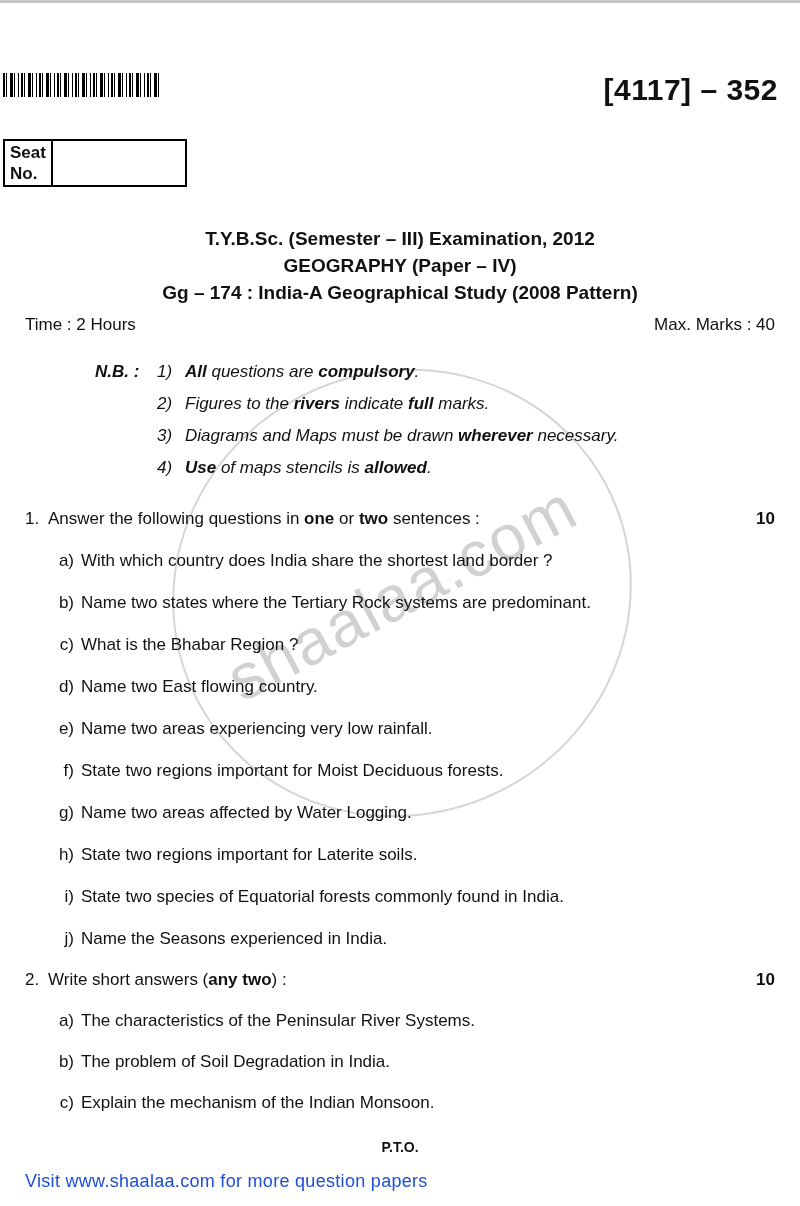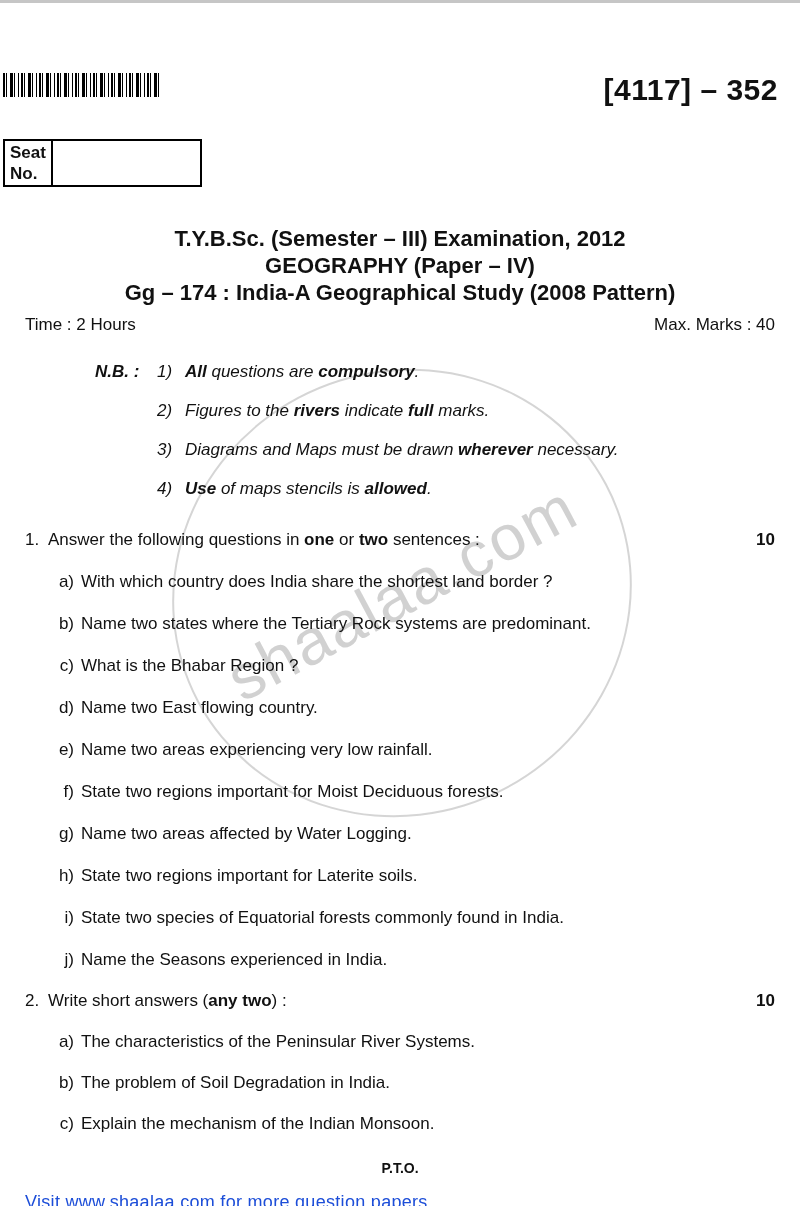--- a/index.html
+++ b/index.html
@@ -26,34 +26,34 @@
   .barcode{
     width:158px;height:24px;
     background:repeating-linear-gradient(90deg,
       #000 0 2px,#fff 2px 3px,#000 3px 4px,#fff 4px 7px,
       #000 7px 10px,#fff 10px 11px,#000 11px 12px,#fff 12px 15px,
       #000 15px 16px,#fff 16px 18px);
   }
   .paper-code{font-size:30px;font-weight:700;letter-spacing:.5px;}
 
   
-  .seatbox{display:flex;margin:32px 0 0 3px;width:199px;border:2px solid #000;box-sizing:border-box;background:#fff;}
+  .seatbox{display:flex;margin:32px 0 0 3px;width:184px;border:2px solid #000;box-sizing:border-box;background:#fff;}
   .seatbox .label{border-right:2px solid #000;padding:1px 5px;font-weight:700;font-size:17px;line-height:21px;}
   .seatbox .blank{flex:1;}
 
   
   .titleblock{text-align:center;margin-top:38px;font-weight:700;}
-  .titleblock div{font-size:22px;line-height:27px;}
+  .titleblock div{font-size:19px;line-height:27px;}
 
   .timerow{display:flex;justify-content:space-between;margin:8px 25px 0 25px;font-size:17px;line-height:21px;}
 
   
   .nb{
     display:grid;grid-template-columns:62px 28px auto;
-    margin:26px 40px 0 95px;row-gap:18px;
+    margin:26px 40px 0 95px;row-gap:11px;
     font-style:italic;font-size:17px;line-height:21px;
   }
   .nb .nblabel{font-weight:700;}
 
   
   .qrow{display:flex;margin:30px 25px 0 25px;font-size:17px;line-height:21px;}
   .qnum{width:23px;flex:none;}
   .qtext{flex:1;padding-right:10px;}
   .qmarks{flex:none;width:30px;text-align:right;font-weight:700;}
 

